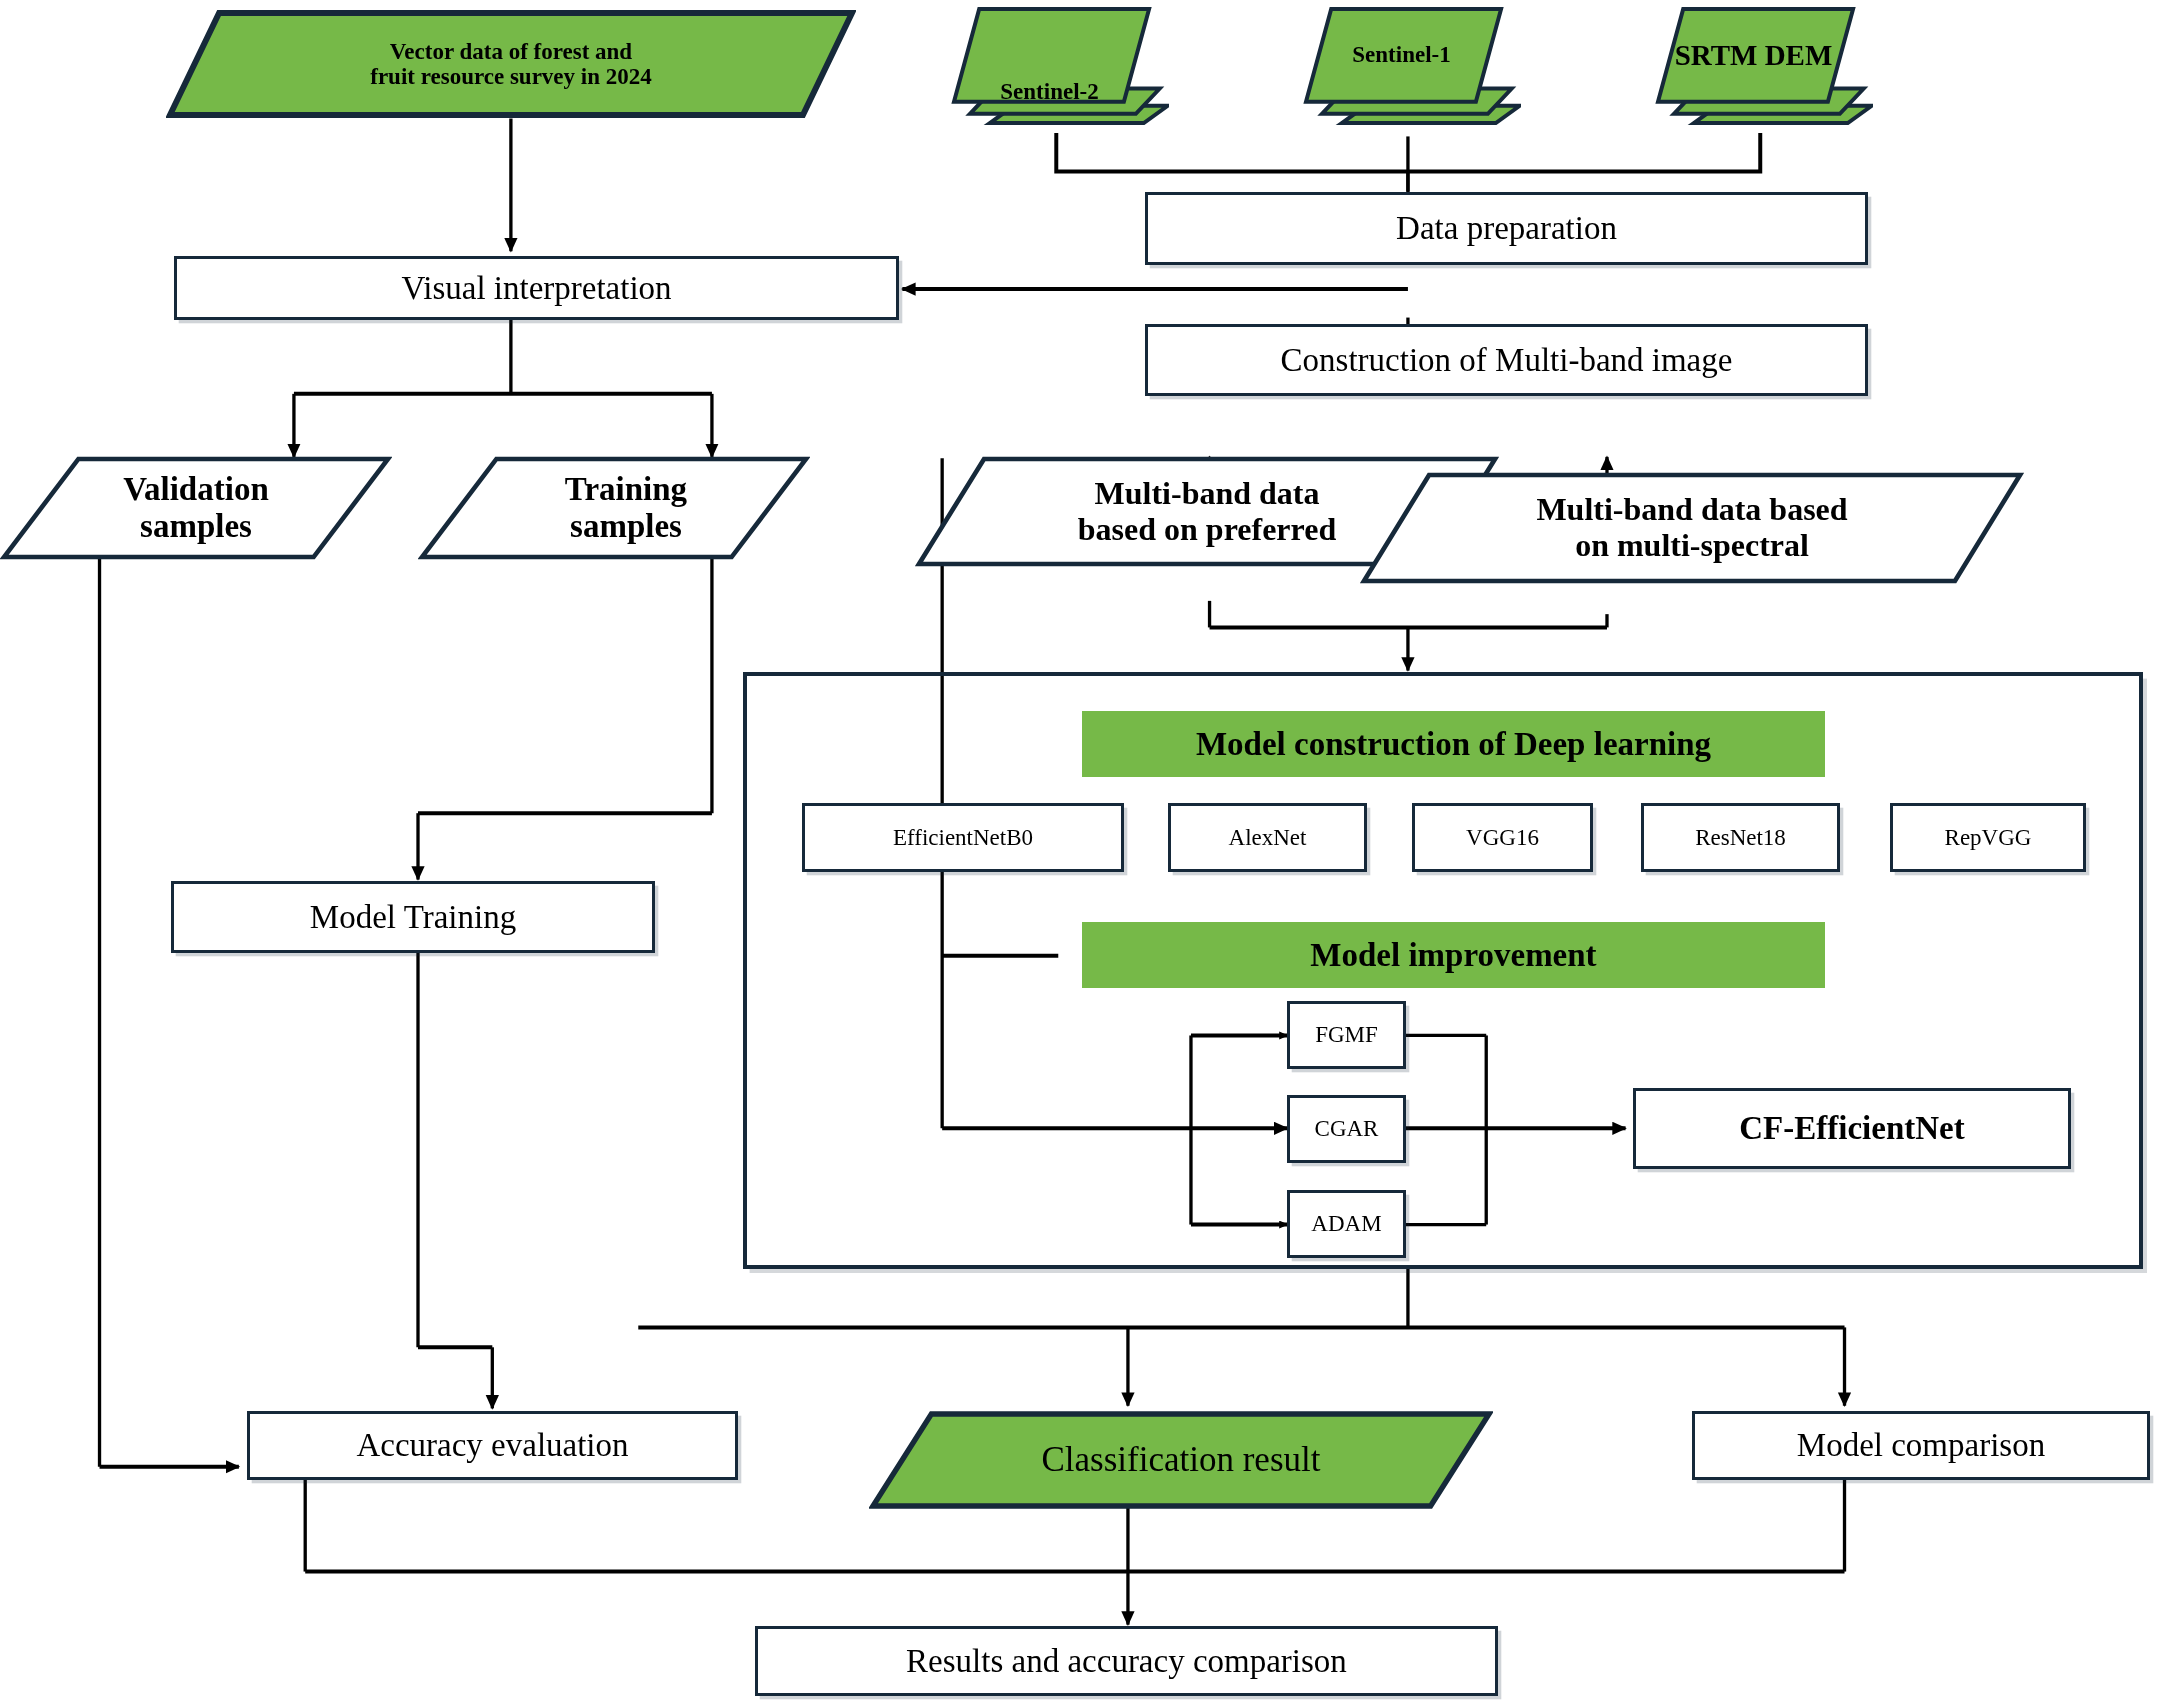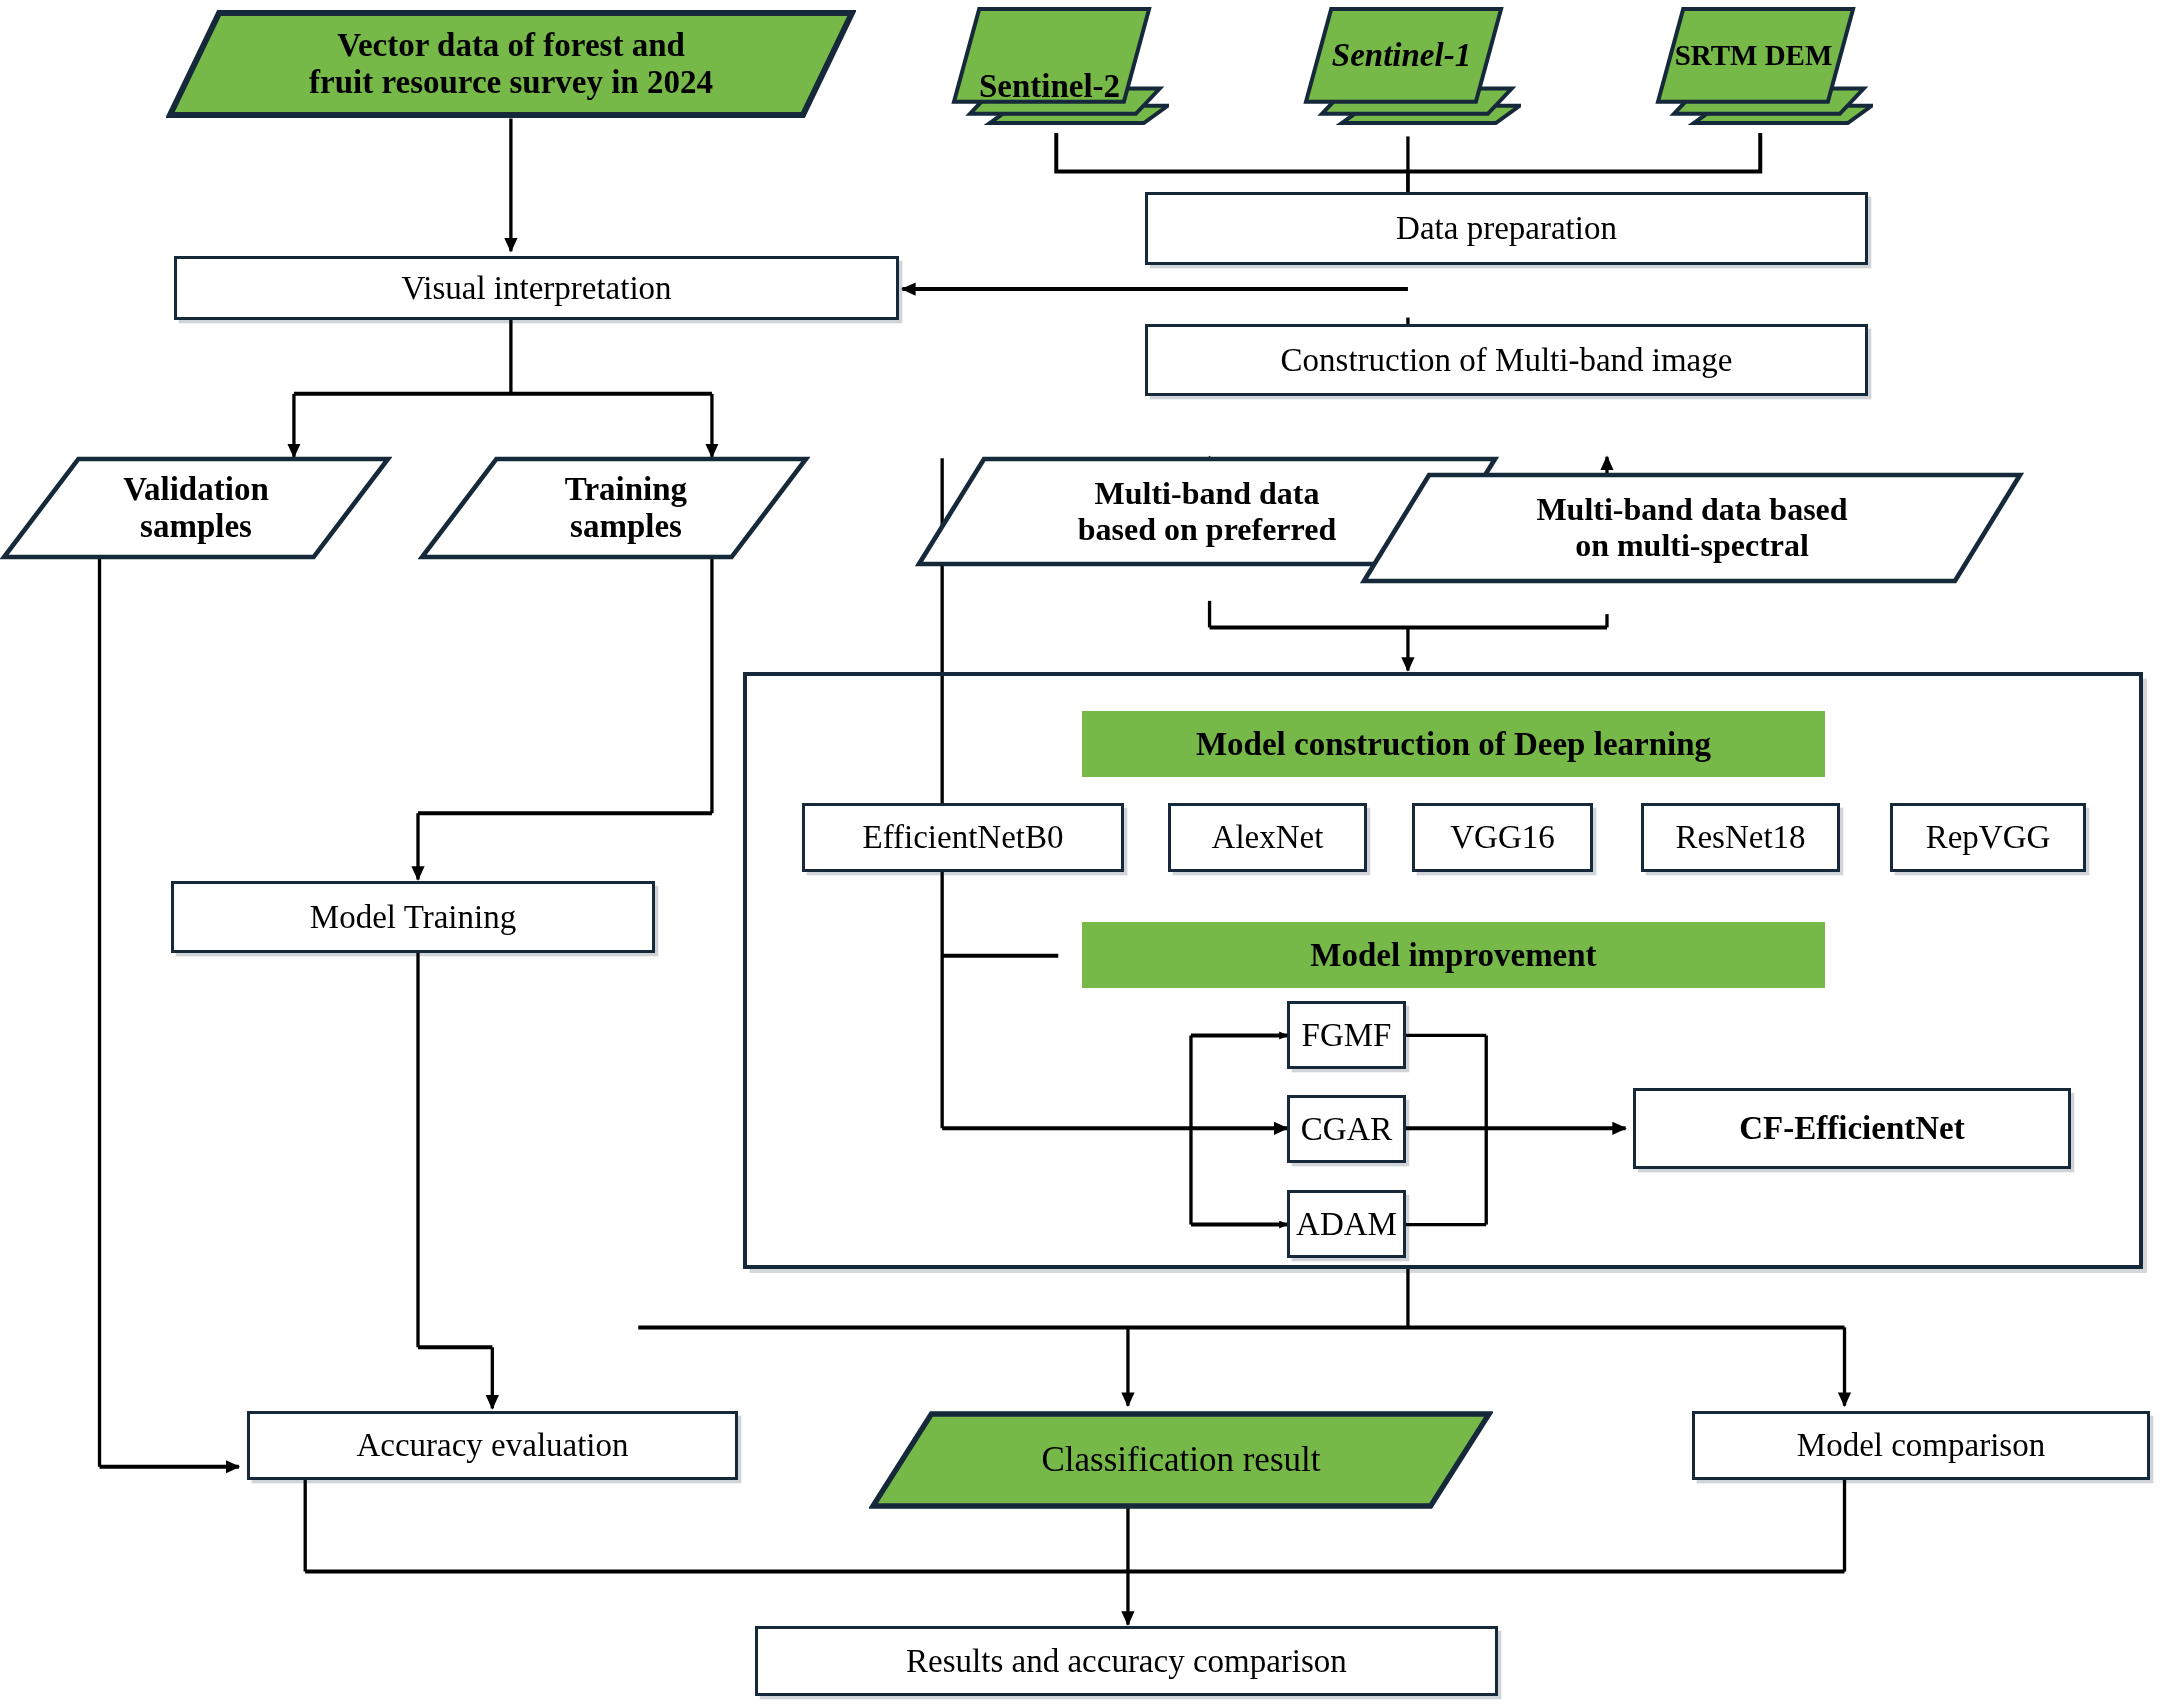--- a/index.html
+++ b/index.html
@@ -11,21 +11,21 @@
   .rectbox{background:#fff;border:3.3px solid #16293a;box-shadow:4px 4px 0 -0.7px rgba(20,41,58,0.20);}
   .greenbar{background:#76b948;border:none;}
   .para{position:absolute;box-sizing:border-box;}
   .para .shape{position:absolute;left:0;top:0;width:100%;height:100%;}
   .para .txt{position:absolute;left:0;top:0;width:100%;height:100%;display:flex;flex-direction:column;align-items:center;justify-content:center;text-align:center;color:#000;}
   .stackwrap{position:absolute;}
 
   .f-serif{font-family:"Liberation Serif", serif;}
   .b{font-weight:bold;}
   .t44{font-size:29px;}
-  .t46{font-size:33px;}
+  .t46{font-size:23px;}
   .t48{font-size:32px;}
   .t50{font-size:33px;}
   .t52{font-size:35px;}
   .lh{line-height:1.12;}
 </style>
 </head>
 <body>
 
 <div id="stage">
 
@@ -120,21 +120,21 @@
     <svg class="shape" style="position:absolute;left:0;top:0;width:219px;height:130px;" viewBox="0 0 330 196" preserveAspectRatio="none">
       <polygon points="60,178 96,152 328,152 292,178" fill="#76b948" stroke="#16293a" stroke-width="6"></polygon>
       <polygon points="30,164 66,126 316,126 280,164" fill="#76b948" stroke="#16293a" stroke-width="6"></polygon>
       <polygon points="6,146 44,6 300,6 262,146" fill="#76b948" stroke="#16293a" stroke-width="6"></polygon>
     </svg>
     <div class="txt" style="position:absolute;left:0;top:0;width:199px;height:100px;display:flex;align-items:flex-end;justify-content:center;">
       <span class="f-serif b t46">Sentinel-2</span>
     </div>
   </div>
 
-  <div class="stackwrap" style="left:1302px;top:5.3px;width:219px;height:130px;font-style:italic;">
+  <div class="stackwrap" style="left:1302px;top:5.3px;width:219px;height:130px;">
     <svg class="shape" style="position:absolute;left:0;top:0;width:219px;height:130px;" viewBox="0 0 330 196" preserveAspectRatio="none">
       <polygon points="60,178 96,152 328,152 292,178" fill="#76b948" stroke="#16293a" stroke-width="6"></polygon>
       <polygon points="30,164 66,126 316,126 280,164" fill="#76b948" stroke="#16293a" stroke-width="6"></polygon>
       <polygon points="6,146 44,6 300,6 262,146" fill="#76b948" stroke="#16293a" stroke-width="6"></polygon>
     </svg>
     <div class="txt" style="position:absolute;left:0;top:0;width:199px;height:100px;display:flex;align-items:center;justify-content:center;">
       <span class="f-serif b t46">Sentinel-1</span>
     </div>
   </div>
 

